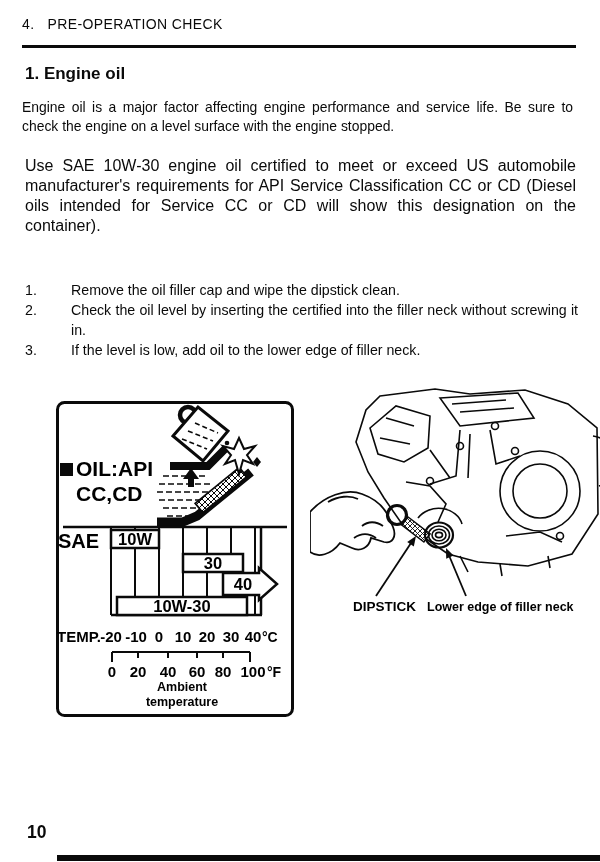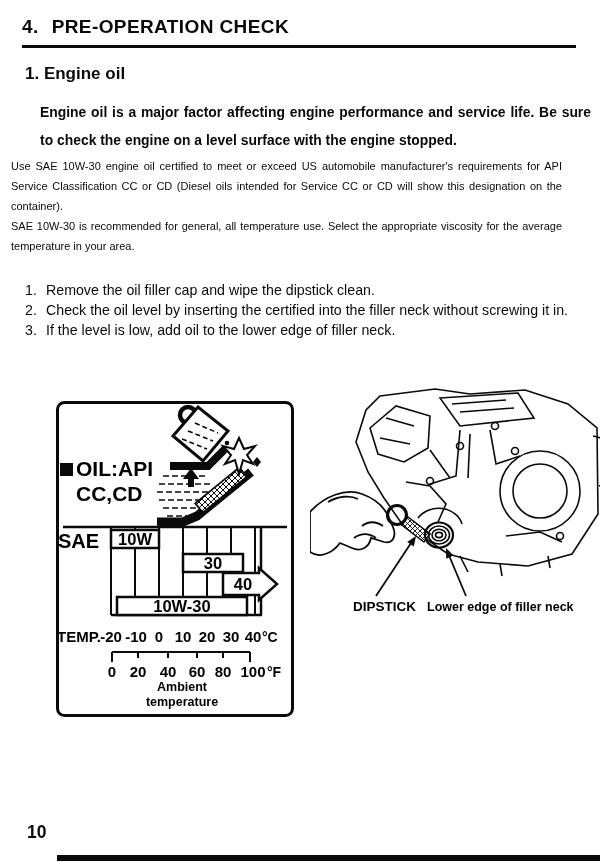--- a/index.html
+++ b/index.html
@@ -1,33 +1,33 @@
 <!DOCTYPE html>
 <html><head>
 <meta charset="utf-8">
 <style>
   html,body{margin:0;padding:0;background:#e8e8e8;}
   .page{
     position:relative;width:600px;height:862px;background:#ffffff;
     font-family:"Liberation Sans",sans-serif;color:#0a0a0a;overflow:hidden;
     margin:0 auto;
   }
-  .title-row{position:absolute;left:22px;top:16px;font-size:19px;font-weight:bold;
+  .title-row{position:absolute;left:22px;top:16px;font-size:14px;font-weight:normal;
     letter-spacing:0.4px;white-space:nowrap;}
   .title-num{margin-right:13px;}
   .title-rule{position:absolute;left:22px;top:45px;width:554px;height:3px;background:#0a0a0a;}
   .section-heading{position:absolute;left:25px;top:64px;font-size:17px;font-weight:bold;}
-  .intro{position:absolute;left:40px;top:98px;width:551px;font-size:13.9px;font-weight:bold;
-    line-height:28px;text-align:justify;}
-  .paras{position:absolute;left:11px;top:156px;width:551px;font-size:11px;line-height:20px;}
+  .intro{position:absolute;left:22px;top:98px;width:551px;font-size:13.9px;font-weight:normal;
+    line-height:19px;text-align:justify;}
+  .paras{position:absolute;left:25px;top:156px;width:551px;font-size:16px;line-height:20px;}
   .paras p{margin:0;text-align:justify;}
   .steps{position:absolute;left:25px;top:280px;width:553px;font-size:14.2px;line-height:20px;}
   .step{display:flex;}
   .step-num{width:21px;flex:none;}
-  .step-text{flex:1;text-align:justify;}
+  .step-text{flex:1;text-align:justify;margin-left:25px;}
   .fig-left{position:absolute;left:55px;top:400px;width:240px;height:318px;}
   .fig-right{position:absolute;left:310px;top:386px;width:290px;height:232px;}
   .page-number{position:absolute;left:27px;top:822px;font-size:17.5px;font-weight:bold;}
   .bottom-bar{position:absolute;left:57px;top:855px;width:543px;height:6px;background:#0a0a0a;}
   svg text{font-family:"Liberation Sans",sans-serif;}
 </style>
 </head>
 <body>
 
 <div class="page">
@@ -36,21 +36,20 @@
     <span class="title-num">4.</span><span>PRE-OPERATION CHECK</span>
   </div>
   <div class="title-rule"></div>
 
   <div class="section-heading">1. Engine oil</div>
 
   <div class="intro">Engine oil is a major factor affecting engine performance and service life. Be sure to check the engine on a level surface with the engine stopped.</div>
 
   <div class="paras">
     <p>Use SAE 10W-30 engine oil certified to meet or exceed US automobile manufacturer's requirements for API Service Classification CC or CD (Diesel oils intended for Service CC or CD will show this designation on the container).</p>
-    <p>SAE 10W-30 is recommended for general, all temperature use. Select the appropriate viscosity for the average temperature in your area.</p>
   </div>
 
   <div class="steps">
     <div class="step">
       <span class="step-num">1.</span>
       <span class="step-text">Remove the oil filler cap and wipe the dipstick clean.</span>
     </div>
     <div class="step">
       <span class="step-num">2.</span>
       <span class="step-text">Check the oil level by inserting the certified into the filler neck without screwing it in.</span>

